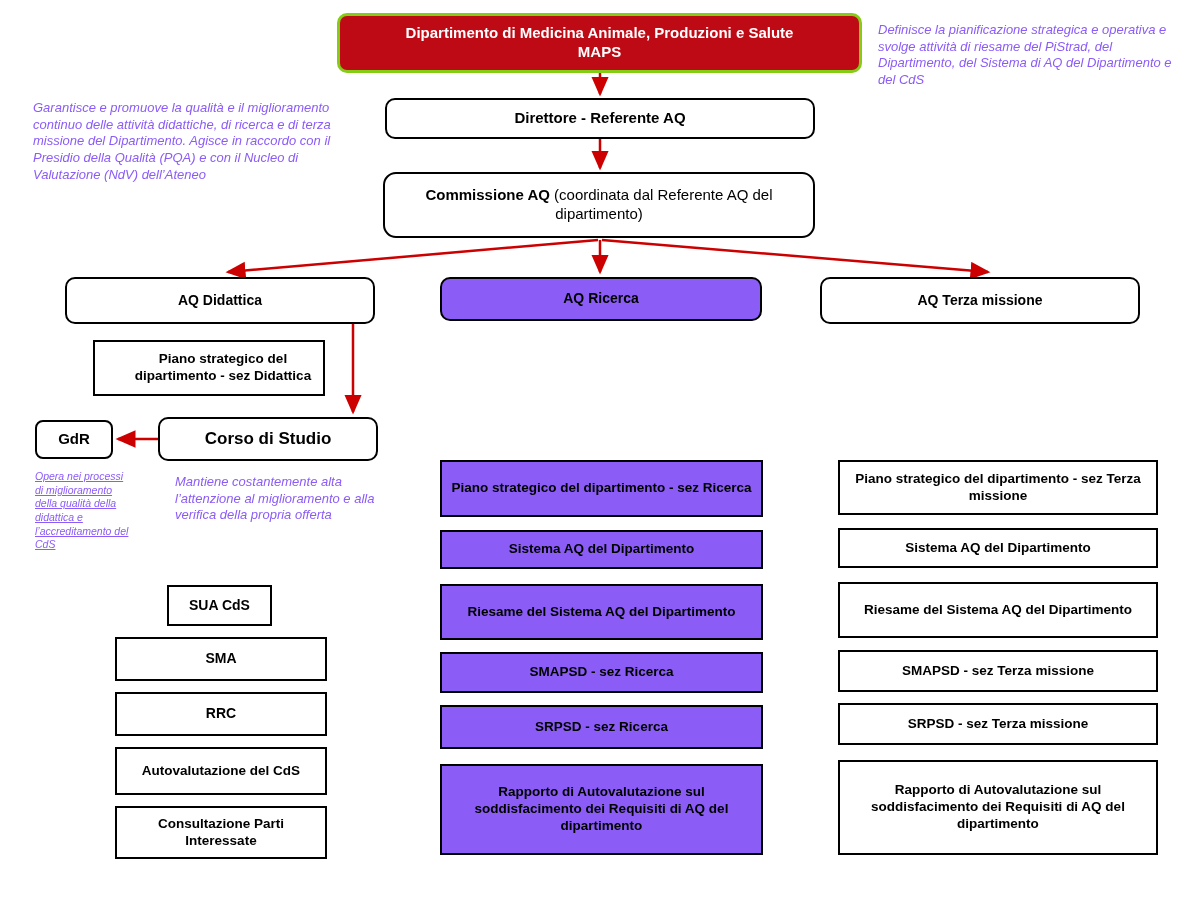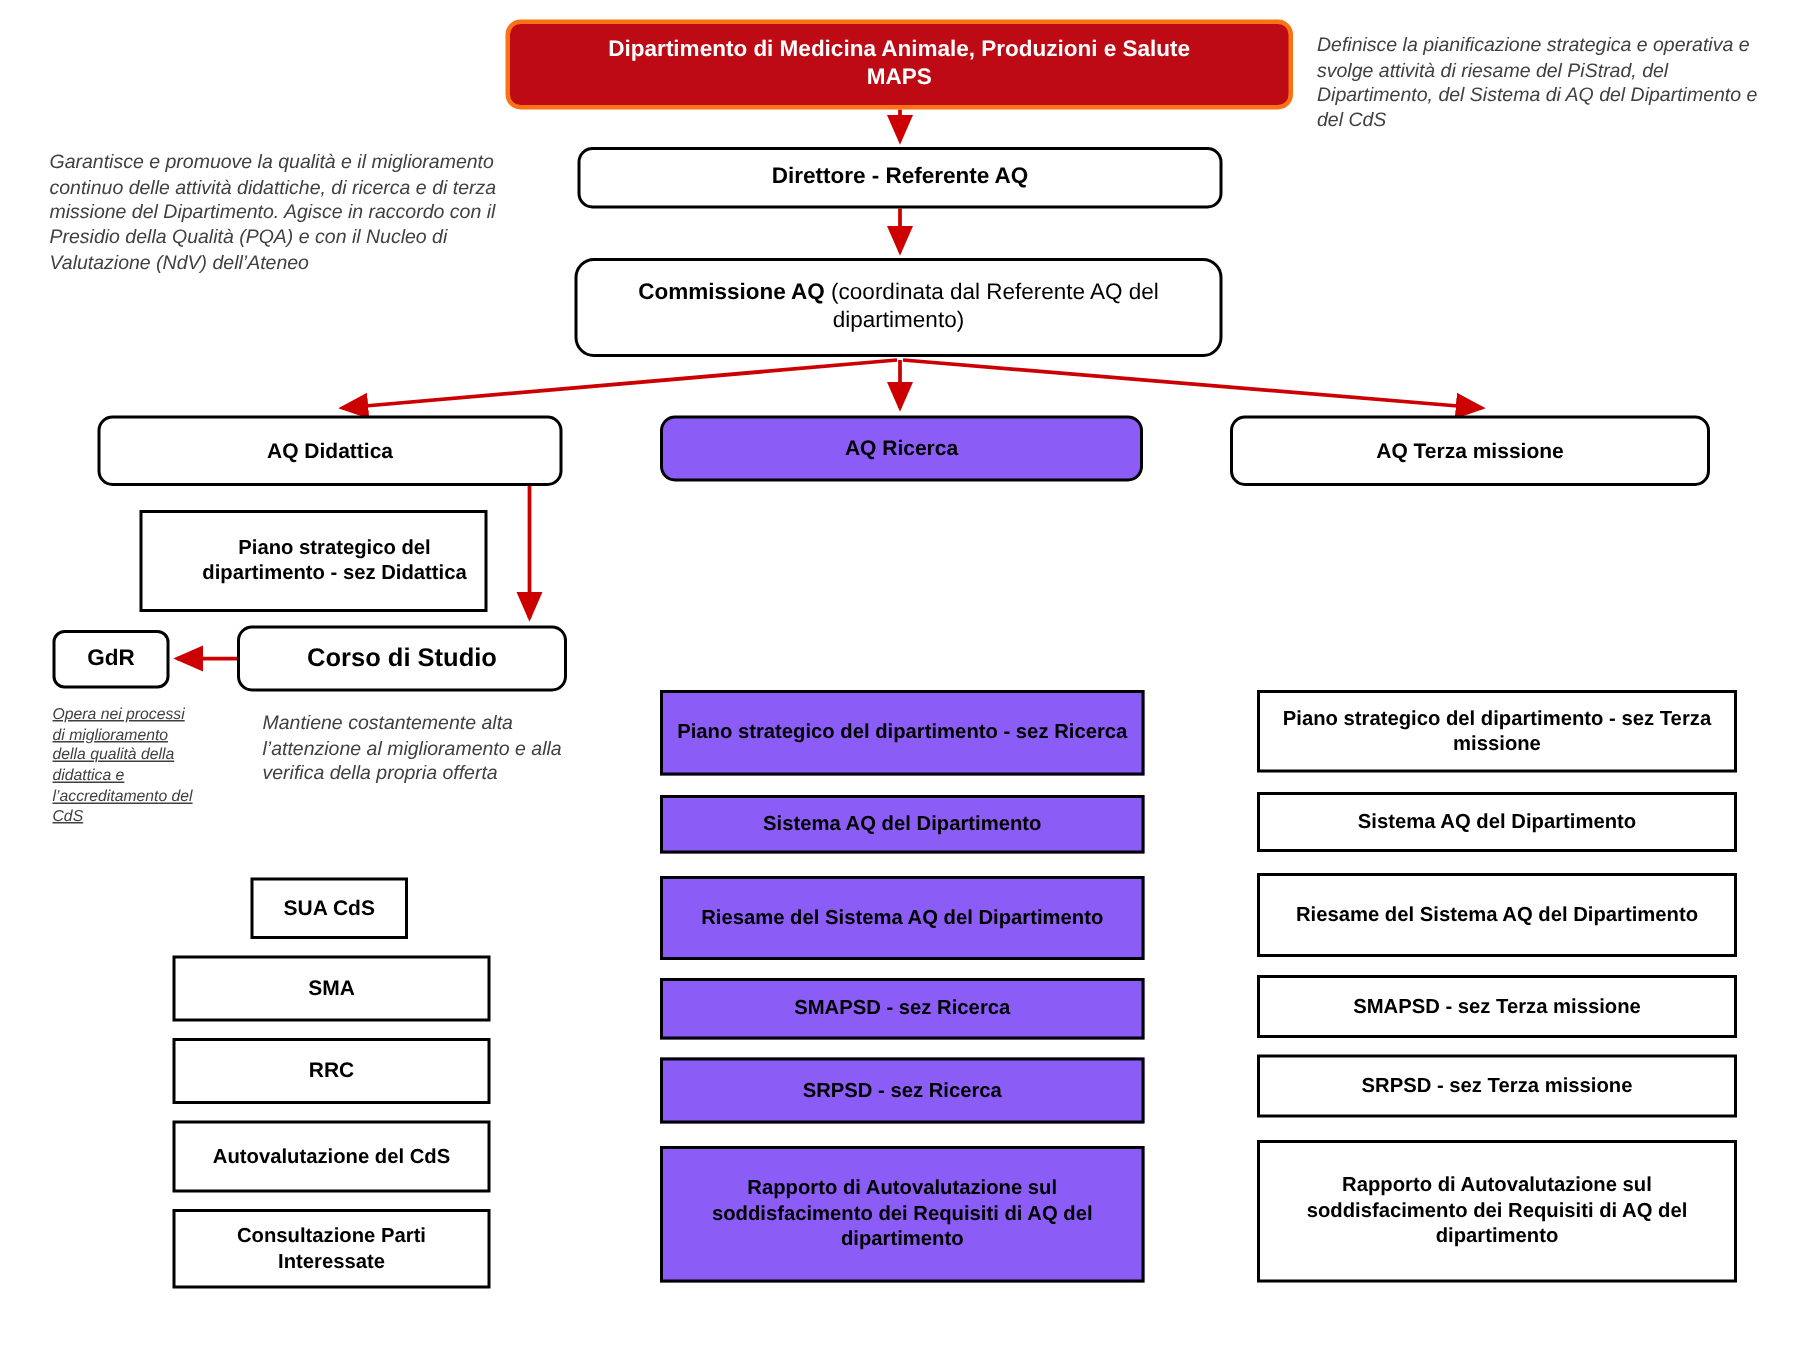--- a/index.html
+++ b/index.html
@@ -10,25 +10,25 @@
   }
   .box{
     position:absolute;box-sizing:border-box;background:#fff;border:2px solid #000;
     display:flex;align-items:center;justify-content:center;text-align:center;
     font-weight:bold;line-height:1.25;padding:2px 8px;
   }
   .rounded{border-radius:10px;}
   .sq{border-radius:0;}
   .blue{background:#8b5cf6;}
   .hdr{
-    background:#BE0A14;color:#fff;border:3px solid #f97316;border-radius:10px;
+    background:#BE0A14;color:#fff;border:3px solid #84cc16;border-radius:10px;
     flex-direction:column;font-size:15px;
   }
   .note{
-    position:absolute;font-style:italic;font-size:13px;line-height:1.28;color:#404040;
+    position:absolute;font-style:italic;font-size:13px;line-height:1.28;color:#8b5cf6;
     text-align:left;
   }
   .note.small{font-size:10.5px;line-height:1.3;}
   svg.wires{position:absolute;left:0;top:0;width:1200px;height:900px;pointer-events:none;}
   .f15{font-size:15px;}
   .f14{font-size:14px;}
   .f13{font-size:13.5px;}
   .f17{font-size:17px;}
   .mix{font-weight:normal;}
   .mix b{font-weight:bold;}
@@ -72,21 +72,21 @@
   <div class="box rounded f14" style="left:65px;top:277px;width:310px;height:47px;">
     <span>AQ Didattica</span>
   </div>
   <div class="box rounded blue f14" style="left:440px;top:277px;width:322px;height:44px;">
     <span>AQ Ricerca</span>
   </div>
   <div class="box rounded f14" style="left:820px;top:277px;width:320px;height:47px;">
     <span>AQ Terza missione</span>
   </div>
 
-  <div class="box sq f13" style="left:93px;top:340px;width:232px;height:68px;padding-left:36px;">
+  <div class="box sq f13" style="left:93px;top:340px;width:232px;height:56px;padding-left:36px;">
     <span>Piano strategico del dipartimento - sez Didattica</span>
   </div>
 
   <div class="box rounded f15" style="left:35px;top:420px;width:78px;height:39px;border-radius:8px;">
     <span>GdR</span>
   </div>
   <div class="box rounded f17" style="left:158px;top:417px;width:220px;height:44px;">
     <span>Corso di Studio</span>
   </div>
 

